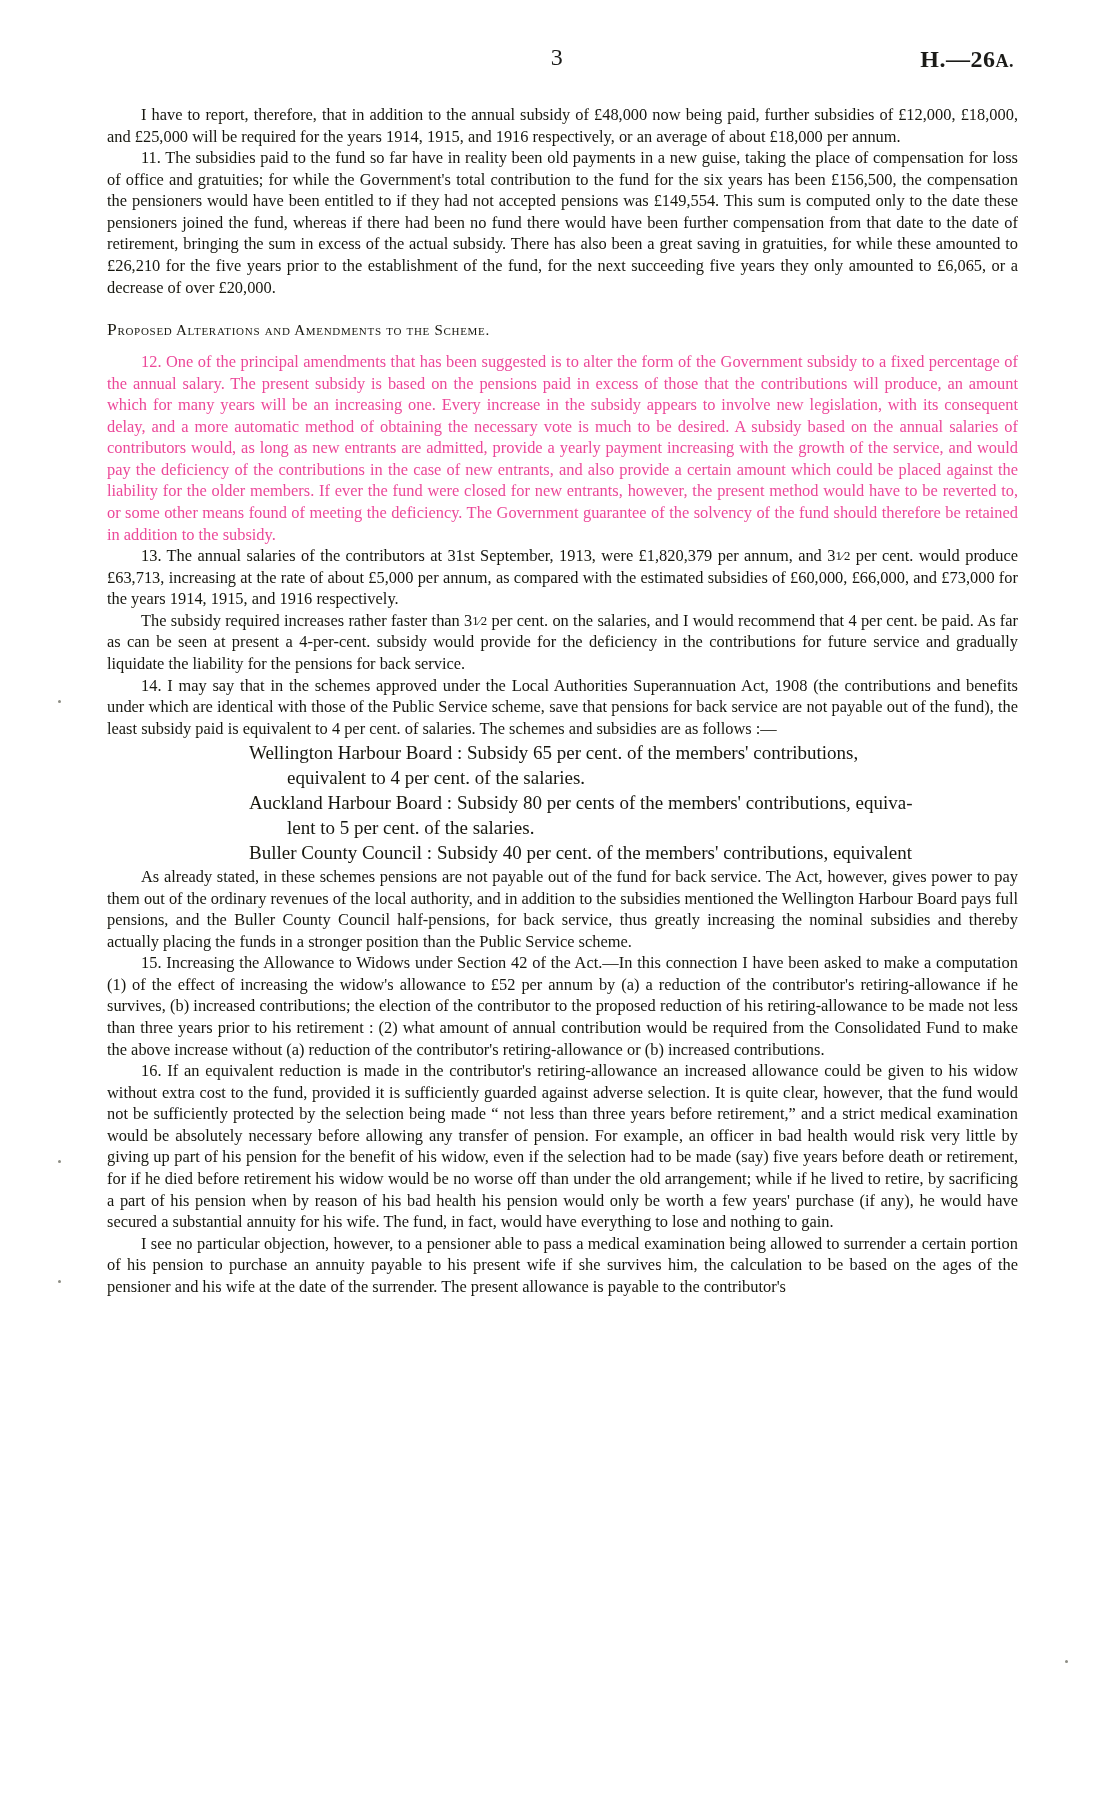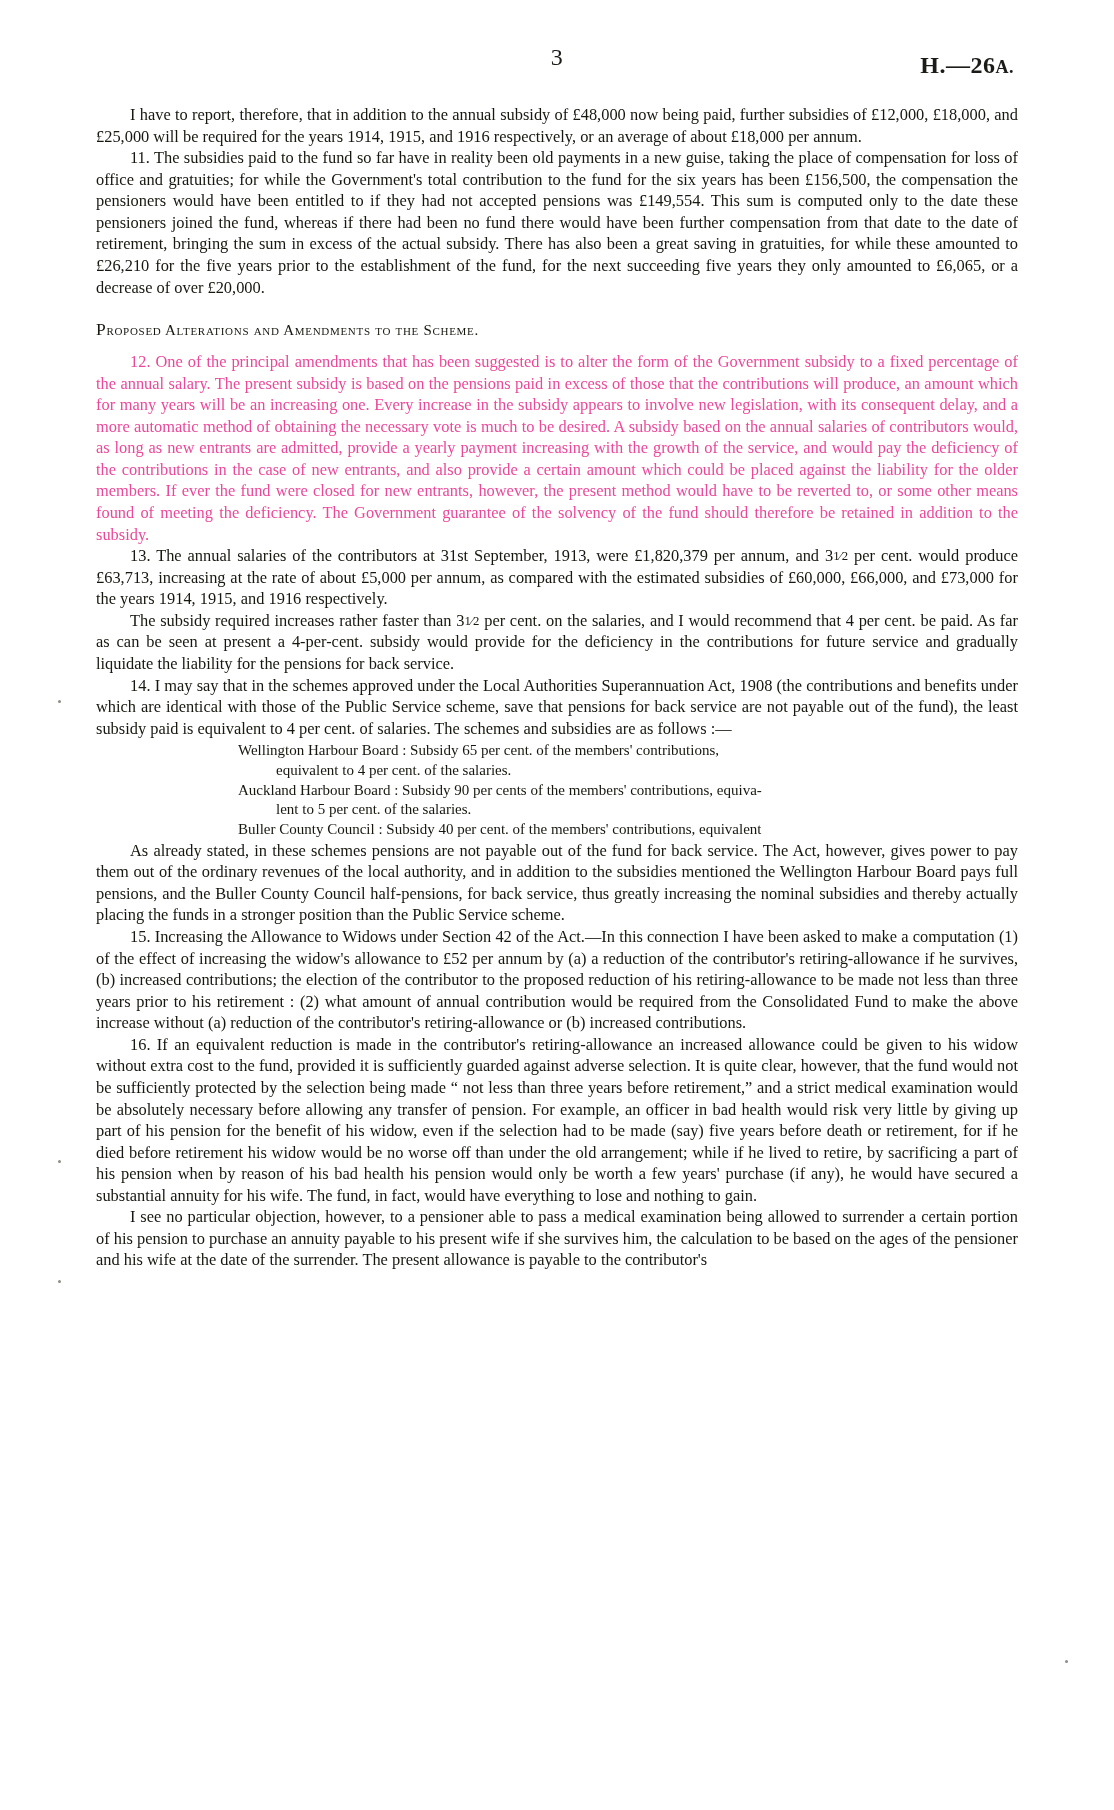--- a/index.html
+++ b/index.html
@@ -29,33 +29,34 @@
     margin-bottom: 14px;
   }
   .page-number {
     font-size: 24px;
     letter-spacing: 0.5px;
     color: #1b1b18;
   }
   .header-ref {
     position: absolute;
     right: 4px;
-    top: 8px;
+    top: 2px;
     font-size: 24px;
     font-weight: bold;
     letter-spacing: 0.5px;
   }
   .header-ref .sc {
     font-size: 18px;
   }
   .body-text {
     font-size: 16.4px;
     line-height: 1.315;
     text-align: justify;
     color: #17170f;
+    margin-left: 11px;
   }
   p.para {
     margin: 0;
     text-indent: 34px;
   }
   .section-heading {
     text-align: left;
     margin: 20px 0 10px 0;
     font-size: 15px;
     letter-spacing: 0.7px;
@@ -64,21 +65,21 @@
   .section-heading .cap {
     font-size: 17.5px;
   }
   .list-block {
     margin: 2px 0 0 0;
   }
   .list-item {
     margin: 0;
     padding-left: 180px;
     text-indent: -38px;
-    font-size: 15px;
+    font-size: 19px;
     line-height: 1.315;
     text-align: justify;
   }
   .list-item .cont {
     display: block;
     text-indent: 0;
   }
   .ital {
   }
   .faded {
@@ -137,21 +138,21 @@
     <p class="para"><span>The subsidy required increases rather faster than 3</span><span class="frac">1⁄2</span><span> per cent. on the salaries, and I would recommend that 4 per cent. be paid. As far as can be seen at present a 4-per-cent. subsidy would provide for the deficiency in the contributions for future service and gradually liquidate the liability for the pensions for back service.</span></p>
 
     <p class="para">14. I may say that in the schemes approved under the Local Authorities Superannuation Act, 1908 (the contributions and benefits under which are identical with those of the Public Service scheme, save that pensions for back service are not payable out of the fund), the least subsidy paid is equivalent to 4 per cent. of salaries. The schemes and subsidies are as follows :—</p>
 
     <div class="list-block">
       <p class="list-item">
         <span>Wellington Harbour Board : Subsidy 65 per cent. of the members' contributions,</span>
         <span class="cont">equivalent to 4 per cent. of the salaries.</span>
       </p>
       <p class="list-item">
-        <span>Auckland Harbour Board : Subsidy 90 per cents of the members' contributions, equiva-</span>
+        <span>Auckland Harbour Board : Subsidy 80 per cents of the members' contributions, equiva-</span>
         <span class="cont">lent to 5 per cent. of the salaries.</span>
       </p>
       <p class="list-item">
         <span>Buller County Council : Subsidy 40 per cent. of the members' contributions, equivalent</span>
       </p>
     </div>
 
     <p class="para">As already stated, in these schemes pensions are not payable out of the fund for back service. The Act, however, gives power to pay them out of the ordinary revenues of the local authority, and in addition to the subsidies mentioned the Wellington Harbour Board pays full pensions, and the Buller County Council half-pensions, for back service, thus greatly increasing the nominal subsidies and thereby actually placing the funds in a stronger position than the Public Service scheme.</p>
 
     <p class="para"><span>15. </span><span class="ital">Increasing the Allowance to Widows under Section 42 of the Act.</span><span>—In this connection I have been asked to make a computation (1) of the effect of increasing the widow's allowance to £52 per annum by (a) a reduction of the contributor's retiring-allowance if he survives, (b) increased contributions; the election of the contributor to the proposed reduction of his retiring-allowance to be made not less than three years prior to his retirement : (2) what amount of annual contribution would be required from the Consolidated Fund to make the above increase without (a) reduction of the contributor's retiring-allowance or (b) increased contributions.</span></p>

